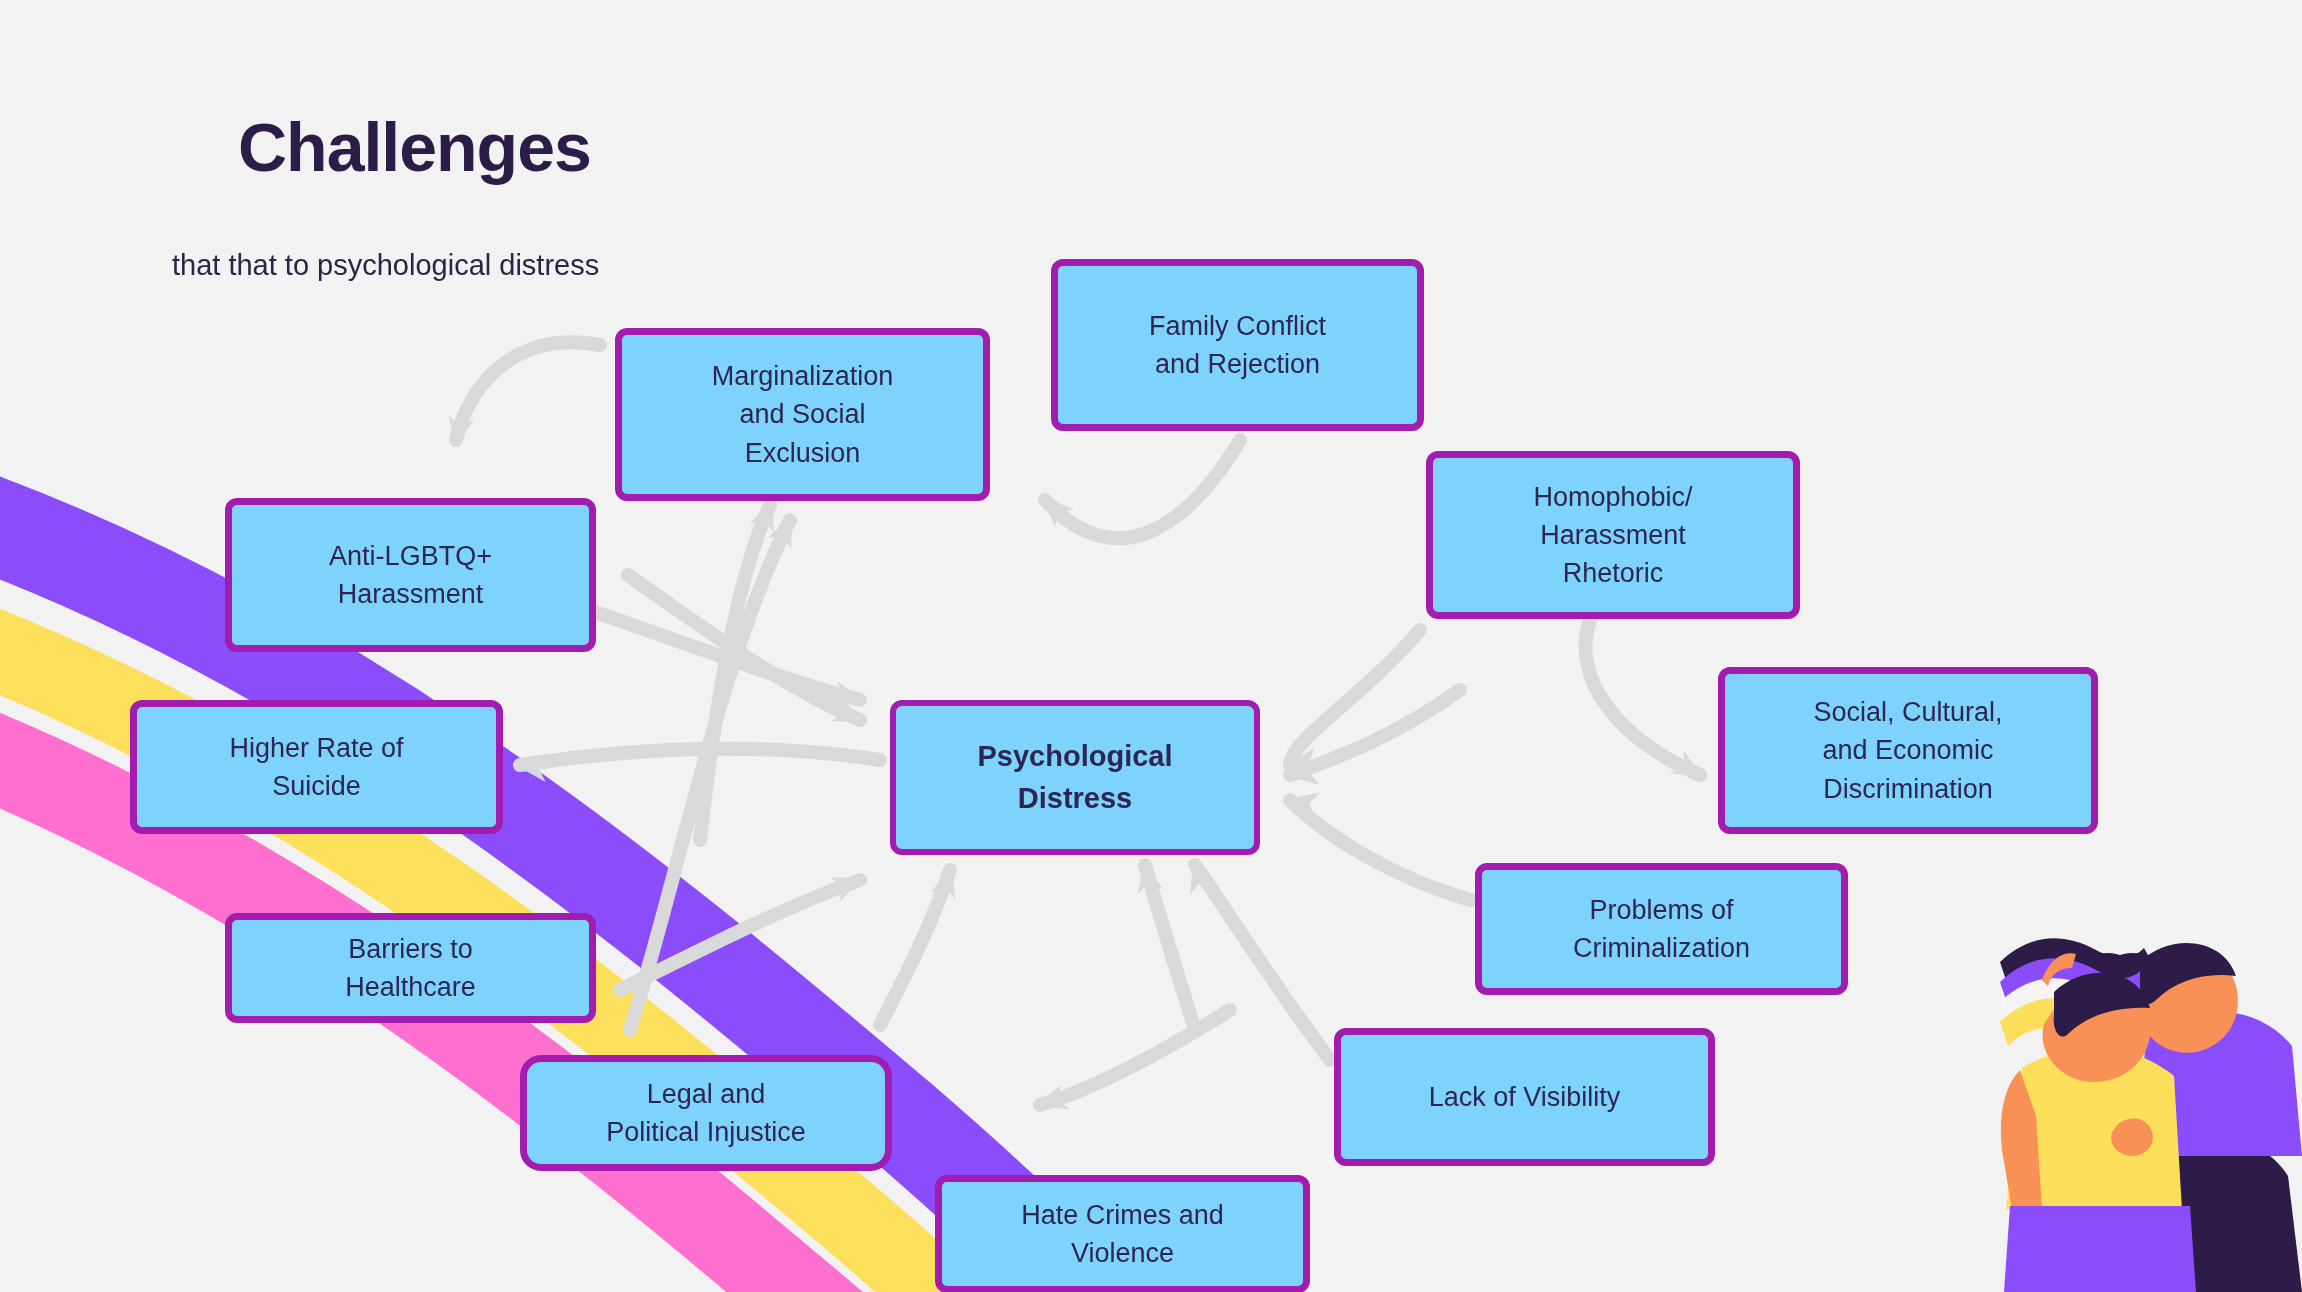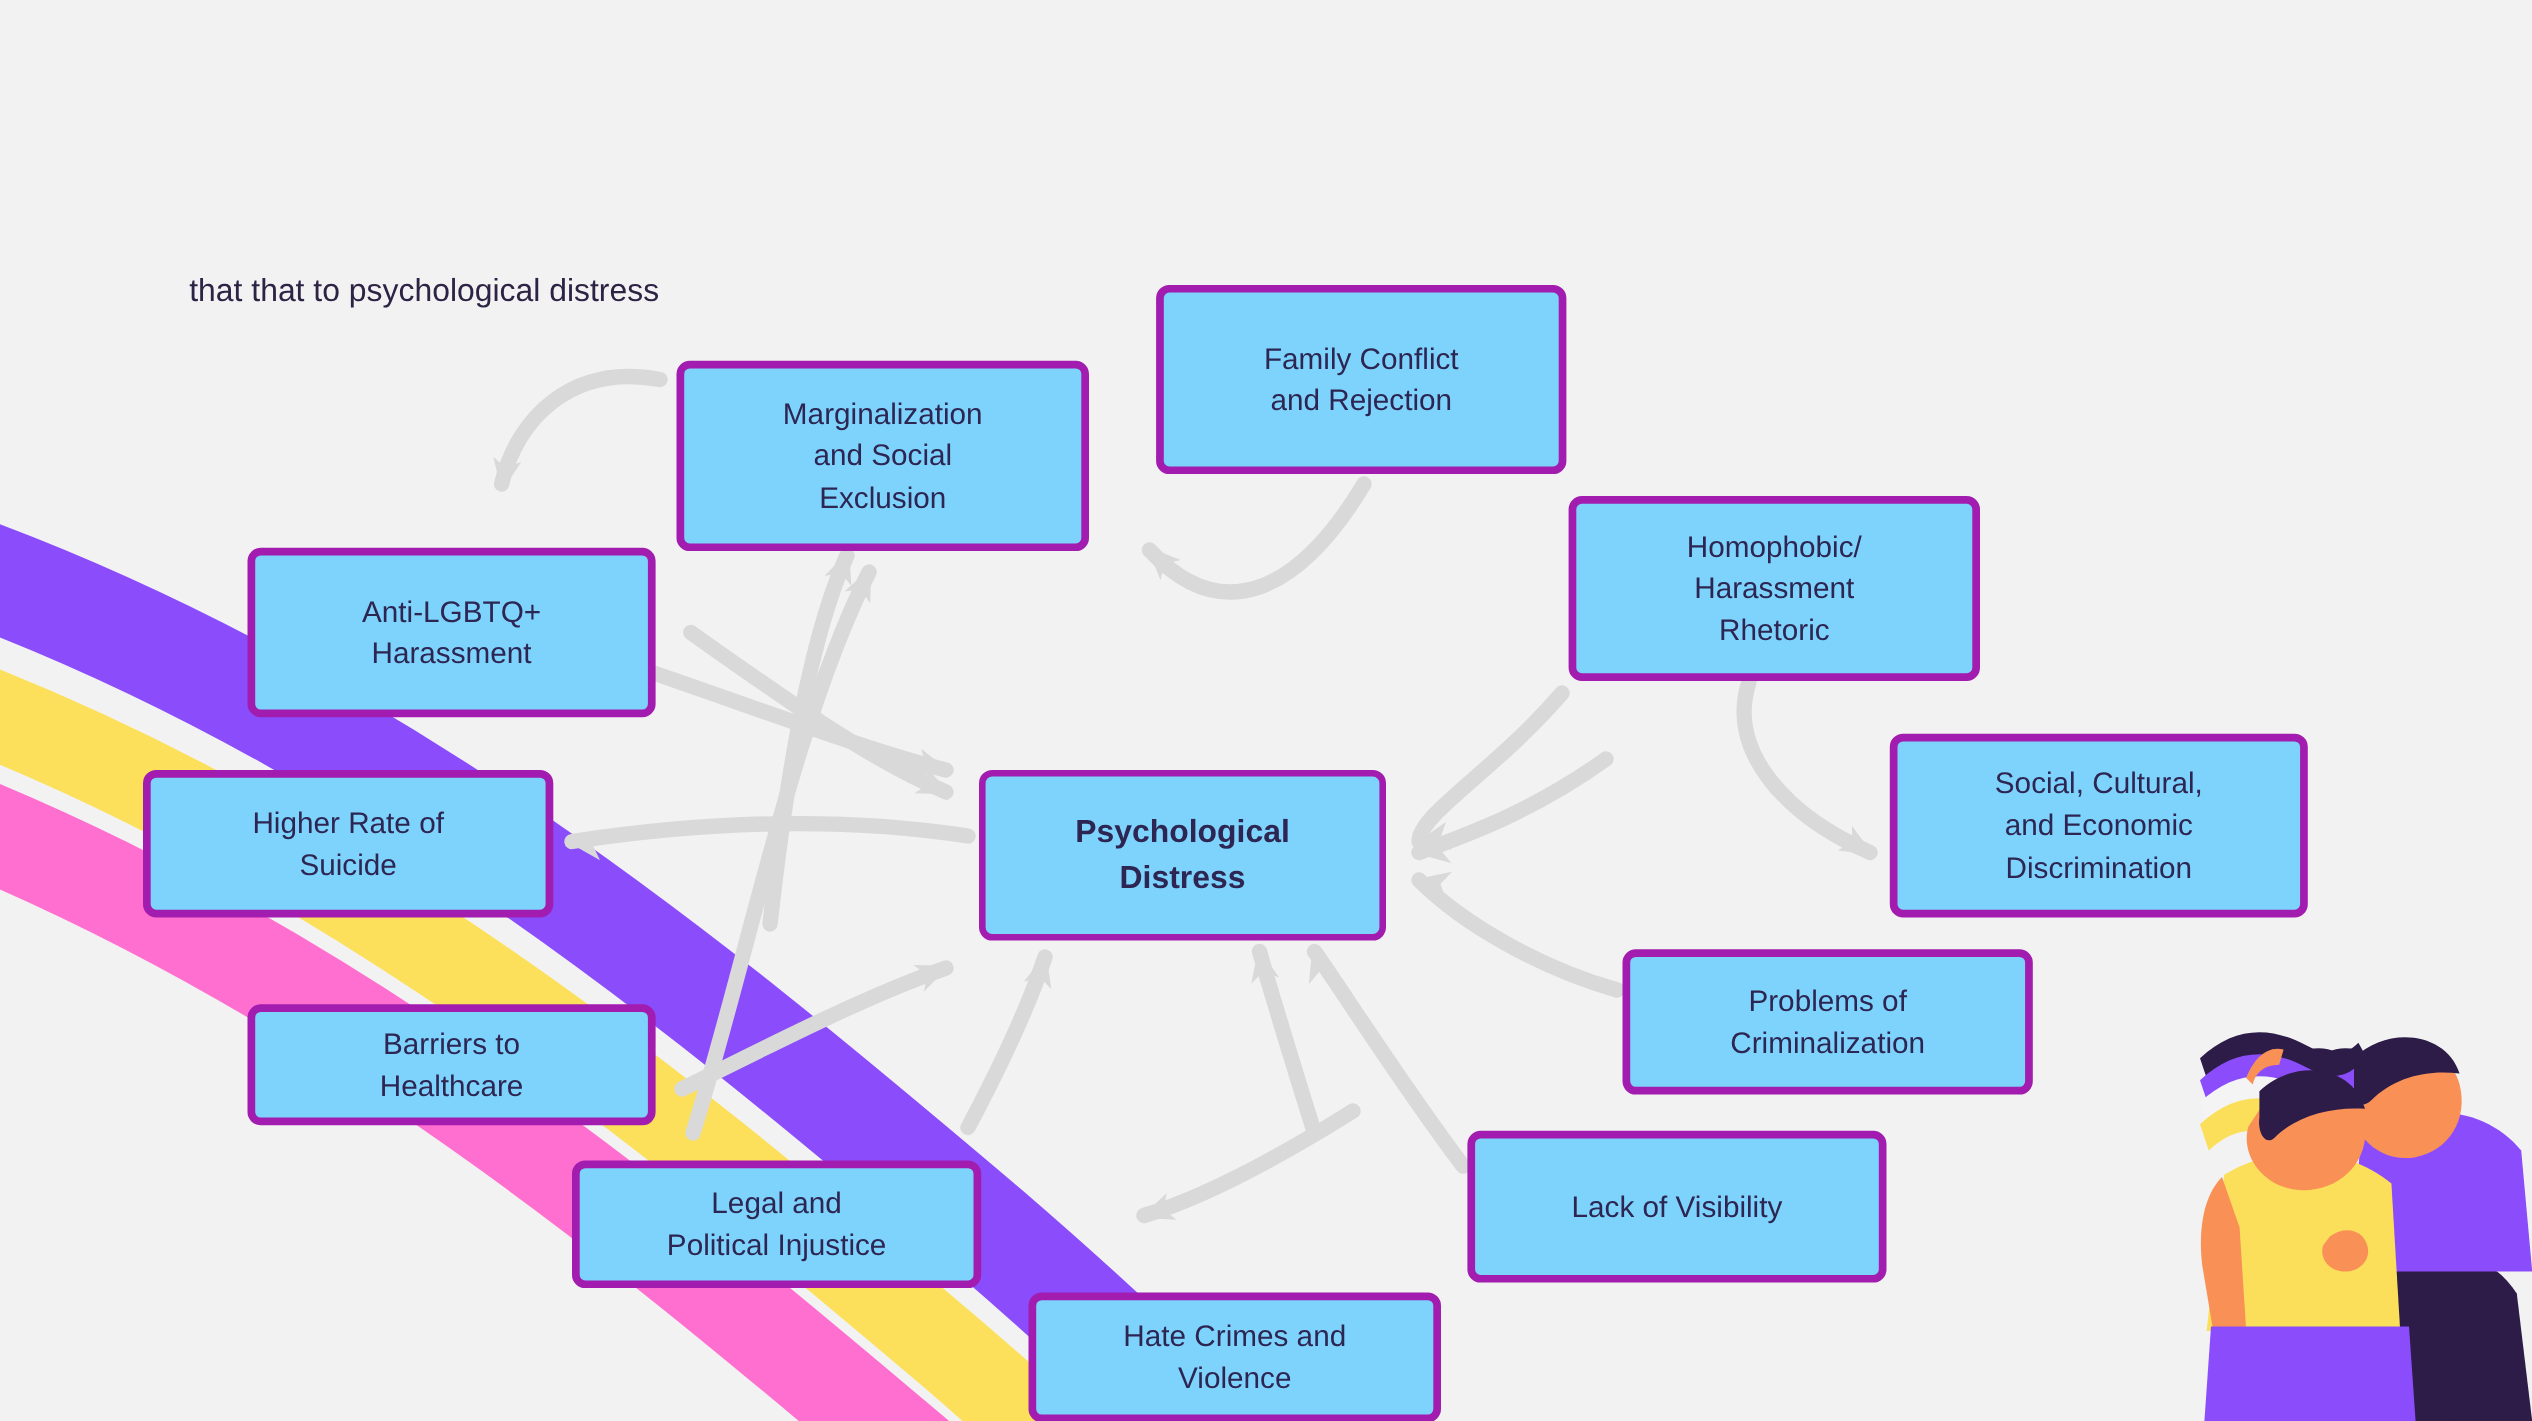--- a/index.html
+++ b/index.html
@@ -138,20 +138,21 @@
       <use href="#ah" transform="translate(1144,862) rotate(258)"></use>
       <use href="#ah" transform="translate(951,867) rotate(285)"></use>
       <use href="#ah" transform="translate(863,878) rotate(338)"></use>
       <use href="#ah" transform="translate(517,766) rotate(186)"></use>
       <use href="#ah" transform="translate(792,516) rotate(295)"></use>
       <use href="#ah" transform="translate(1037,1107) rotate(160)"></use>
       <use href="#ah" transform="translate(863,701) rotate(15)"></use>
     </g>
   </svg>
 
+  <div class="title">Challenges</div>
   <div class="subtitle">that that to psychological distress</div>
 
   <div class="node" style="left:615px; top:328px; width:375px; height:173px;">
     <div>
       <span>Marginalization</span>
       <span>and Social</span>
       <span>Exclusion</span>
     </div>
   </div>
 
@@ -205,21 +206,21 @@
       <span>Healthcare</span>
     </div>
   </div>
 
   <div class="node" style="left:1334px; top:1028px; width:381px; height:138px;">
     <div>
       <span>Lack of Visibility</span>
     </div>
   </div>
 
-  <div class="node" style="left:520px; top:1055px; width:372px; height:116px;">
+  <div class="node" style="left:520px; top:1055px; width:372px; height:116px;border-radius:21px;">
     <div>
       <span>Legal and</span>
       <span>Political Injustice</span>
     </div>
   </div>
 
   <div class="node" style="left:935px; top:1128px; width:375px; height:118px;margin-top:47px;">
     <div>
       <span>Hate Crimes and</span>
       <span>Violence</span>

